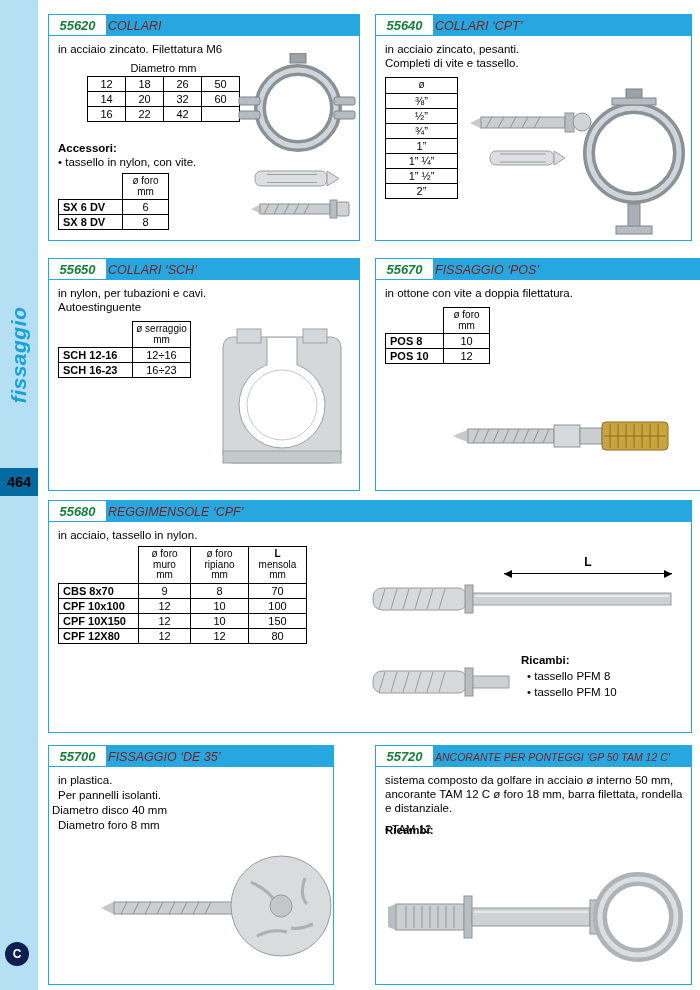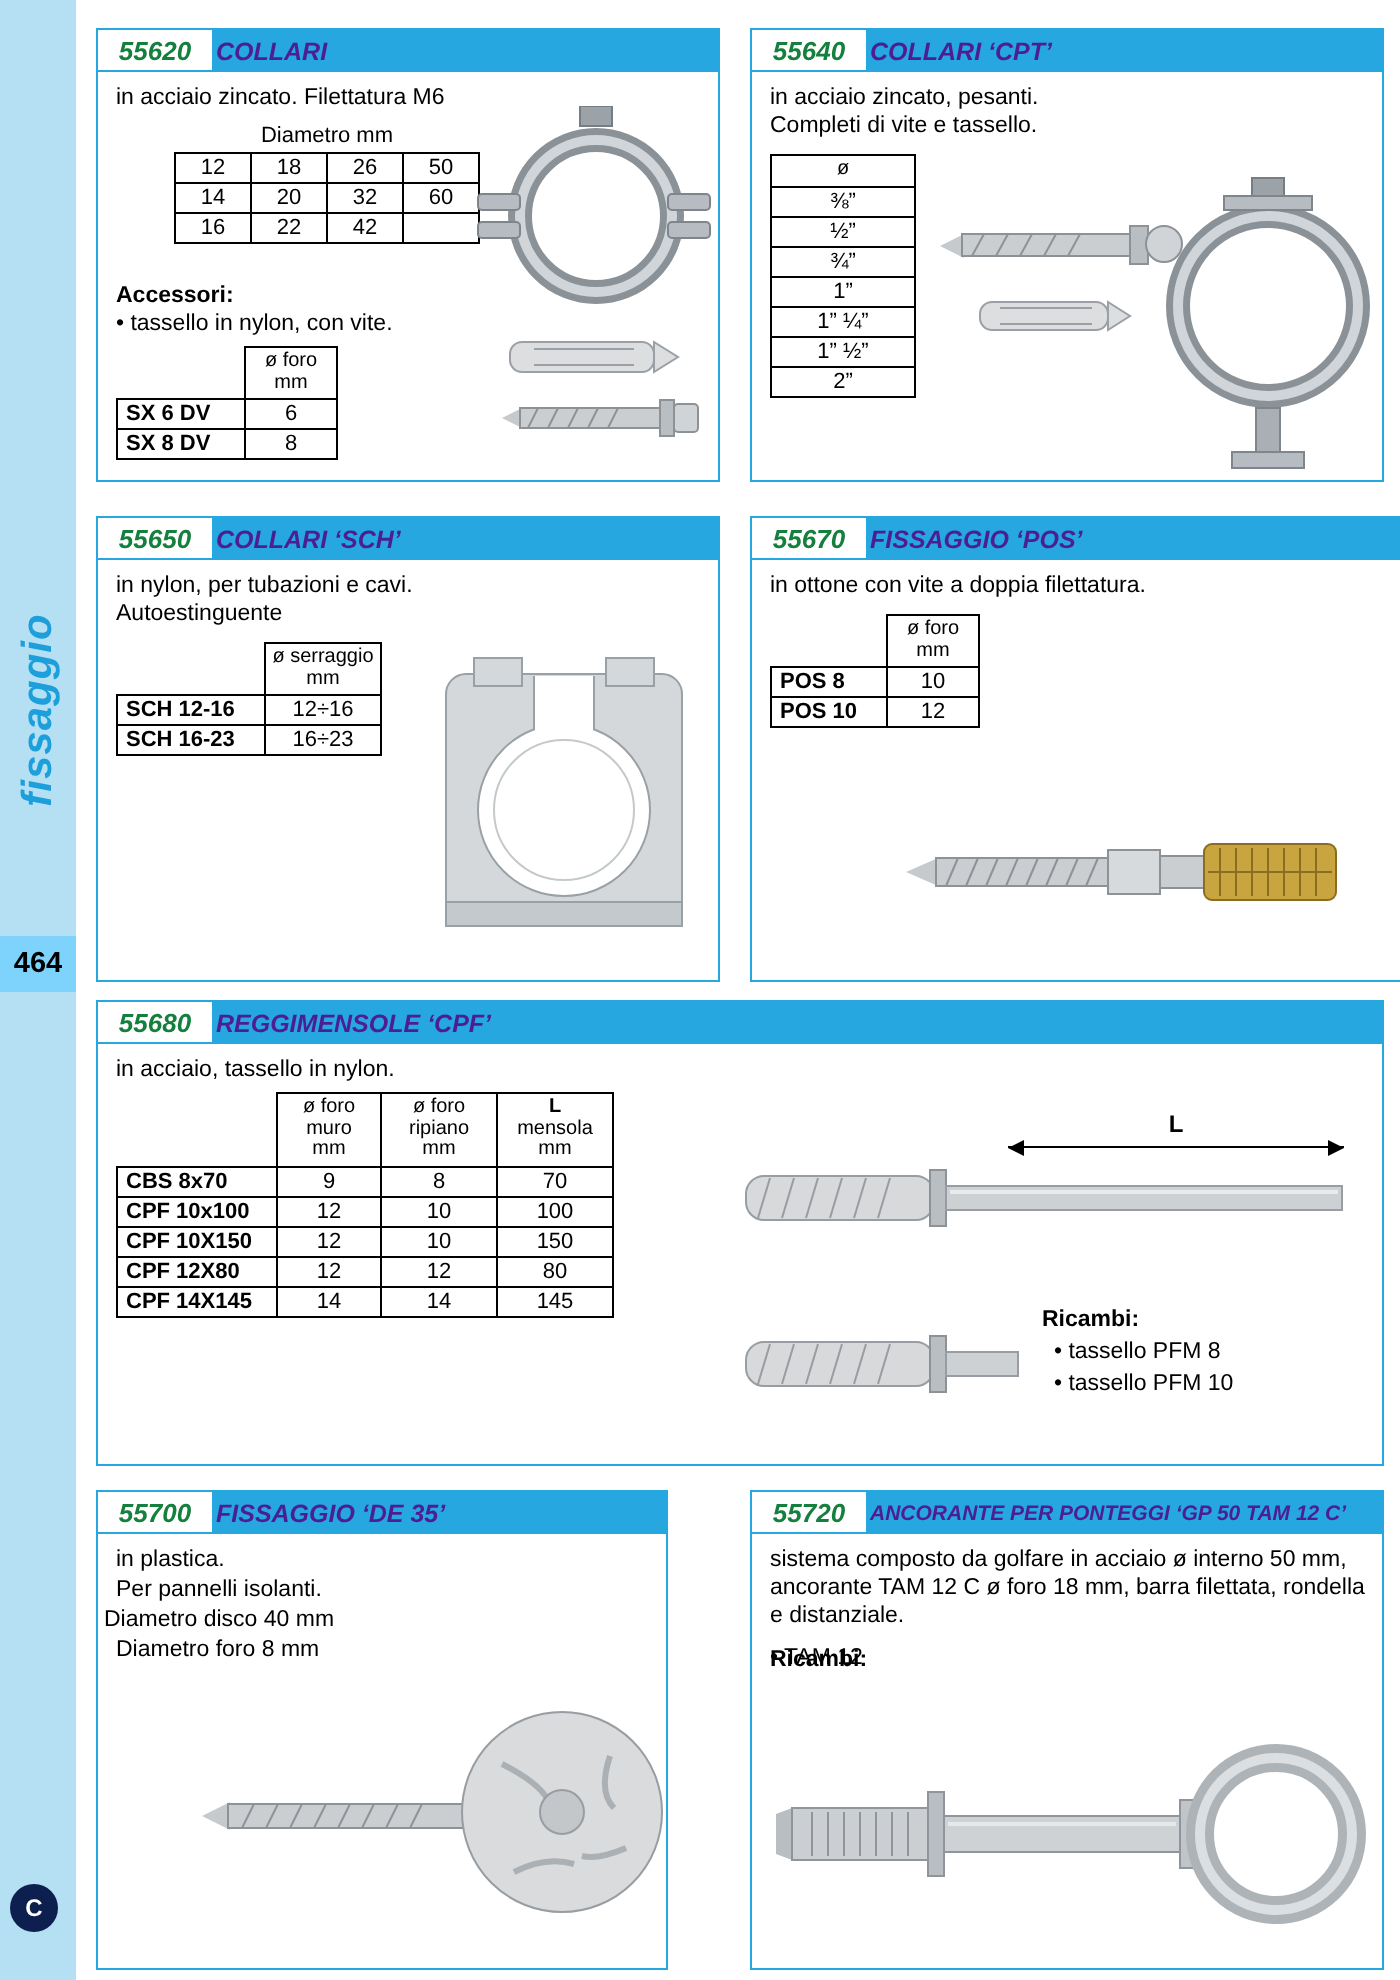--- a/index.html
+++ b/index.html
@@ -1,26 +1,26 @@
 <!DOCTYPE html>
 <html><head>
 <meta charset="utf-8">
 <style>
   *{margin:0;padding:0;box-sizing:border-box}
   html,body{width:700px;height:990px}
   body{position:relative;background:#fff;font-family:"Liberation Sans",sans-serif;color:#000;overflow:hidden}
   .band{position:absolute;left:0;top:0;width:38px;height:990px;background:#b5e0f4}
   .vlabel{position:absolute;left:0;top:270px;width:38px;height:170px;display:flex;align-items:center;justify-content:center}
   .vlabel span{transform:rotate(-90deg);white-space:nowrap;font-style:italic;font-weight:bold;font-size:21px;color:#1c9fdb;letter-spacing:.5px}
-  .pagenum{position:absolute;left:0;top:468px;width:38px;height:28px;background:#7dd3fc;display:flex;align-items:center;justify-content:center;font-weight:bold;font-size:14.5px}
+  .pagenum{position:absolute;left:0;top:468px;width:38px;height:28px;background:#0369a1;display:flex;align-items:center;justify-content:center;font-weight:bold;font-size:14.5px}
   .logo{position:absolute;left:5px;top:942px;width:24px;height:24px;border-radius:50%;background:#0d1f4e;color:#fff;display:flex;align-items:center;justify-content:center;font-weight:bold;font-size:12px}
   .box{position:absolute;border:1.5px solid #27a7df;background:#fff}
   .hdr{display:flex;height:21px}
   .code{width:58px;display:flex;align-items:center;justify-content:center;color:#15803d;font-style:italic;font-weight:bold;font-size:13px;border-right:1.5px solid #27a7df;border-bottom:1.5px solid #27a7df;background:#fff}
-  .bar{flex:1;background:#27a7df;color:#4c1d95;font-style:italic;font-weight:bold;font-size:12.5px;display:flex;align-items:center;padding-left:1px;white-space:nowrap;overflow:hidden}
+  .bar{flex:1;background:#27a7df;color:#7f1d1d;font-style:italic;font-weight:normal;font-size:12.5px;display:flex;align-items:center;padding-left:1px;white-space:nowrap;overflow:hidden}
   .bar.small{font-size:10.5px}
   .t{position:absolute;font-size:11.5px;line-height:14.5px}
   .b{font-weight:bold}
   .para{position:absolute;font-size:11.5px;line-height:14px}
   .tbl{border-collapse:collapse;font-size:11px}
   .tbl td{border:1px solid #000;text-align:center;padding:1px 5px;height:15px}
   .tbl td.lbl{font-weight:bold;text-align:left;padding:1px 6px 1px 4px;white-space:nowrap}
   .tbl td.unit{font-size:10px;line-height:10.5px;white-space:pre-line;padding:2px 3px}
   .tbl td.unit2{font-size:10px;line-height:10.5px;padding:2px 3px}
   .tbl td.none{border:none}
@@ -298,26 +298,20 @@
       <td>12</td>
       <td>10</td>
       <td>150</td>
     </tr>
     <tr>
       <td class="lbl">CPF 12X80</td>
       <td>12</td>
       <td>12</td>
       <td>80</td>
     </tr>
-    <tr>
-      <td class="lbl">CPF 14X145</td>
-      <td>14</td>
-      <td>14</td>
-      <td>145</td>
-    </tr>
   </tbody>
     </table>
   <div class="dim" style="left:455px;top:72px;width:168px">
     <span class="lab">L</span>
   </div>
   <svg class="img" style="left:322px;top:80px" width="302" height="36" viewBox="0 0 302 36">
     <rect x="2" y="7" width="94" height="22" rx="9" fill="#d7d9db" stroke="#979da2"></rect>
     <line x1="14" y1="8" x2="8" y2="28" stroke="#979da2"></line>
     <line x1="26" y1="8" x2="20" y2="28" stroke="#979da2"></line>
     <line x1="38" y1="8" x2="32" y2="28" stroke="#979da2"></line>

